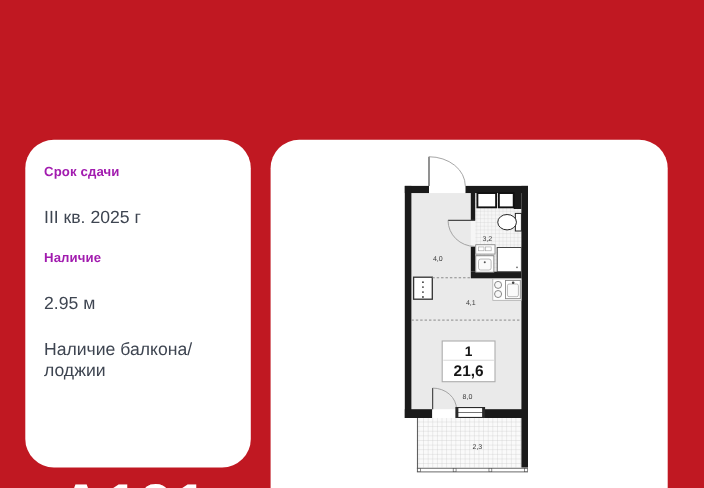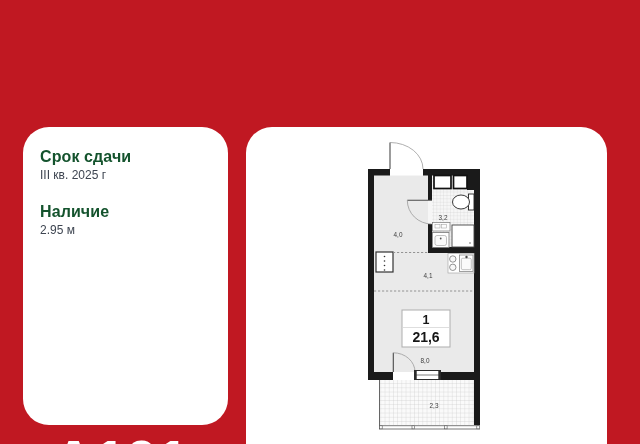--- a/index.html
+++ b/index.html
@@ -8,25 +8,25 @@
     background:#c01822;
     font-family:"Liberation Sans", sans-serif;
   }
   .info-panel{
     position:absolute;left:23px;top:127px;width:205px;height:298px;
     background:#ffffff;border-radius:26px;box-sizing:border-box;
     padding:20px 14px 0 17px;
   }
   .spec{margin:0 0 17px 0;}
   .spec .lbl{
-    display:block;font-weight:bold;font-size:16px;line-height:19px;
-    color:#14532d;letter-spacing:.1px;
+    display:block;font-weight:bold;font-size:12px;line-height:19px;
+    color:#a21caf;letter-spacing:.1px;
   }
   .spec .val{
-    display:block;font-size:12px;line-height:19px;color:#3e4551;
+    display:block;font-size:16px;line-height:19px;color:#3e4551;margin-top:23px;
   }
   .plan-panel{
     position:absolute;left:246px;top:127px;width:361px;height:317px;
     background:#ffffff;border-radius:26px 26px 0 0;overflow:hidden;
   }
   .plan-panel svg{position:absolute;left:0;top:0;}
   .logo{
     position:absolute;left:52px;top:432px;
     color:#ffffff;font-size:60px;font-weight:bold;letter-spacing:-2px;
     line-height:1;white-space:nowrap;
@@ -40,20 +40,21 @@
 <div class="info-panel">
   <div class="spec">
     <span class="lbl">Срок сдачи</span>
     <span class="val">III кв. 2025 г</span>
   </div>
   <div class="spec">
     <span class="lbl">Наличие</span>
     <span class="val">2.95 м</span>
   </div>
   <div class="spec">
+    <span class="val">Наличие балкона/лоджии</span>
   </div>
 </div>
 
 <div class="plan-panel">
   <svg viewBox="0 0 361 317" width="361" height="317">
     <defs>
       <pattern id="tiles" width="3.4" height="3.4" patternUnits="userSpaceOnUse">
         <path d="M3.4 0H0V3.4" fill="none" stroke="#cbcbcb" stroke-width="0.5"></path>
       </pattern>
       <pattern id="btiles" width="4.2" height="4.2" patternUnits="userSpaceOnUse">

